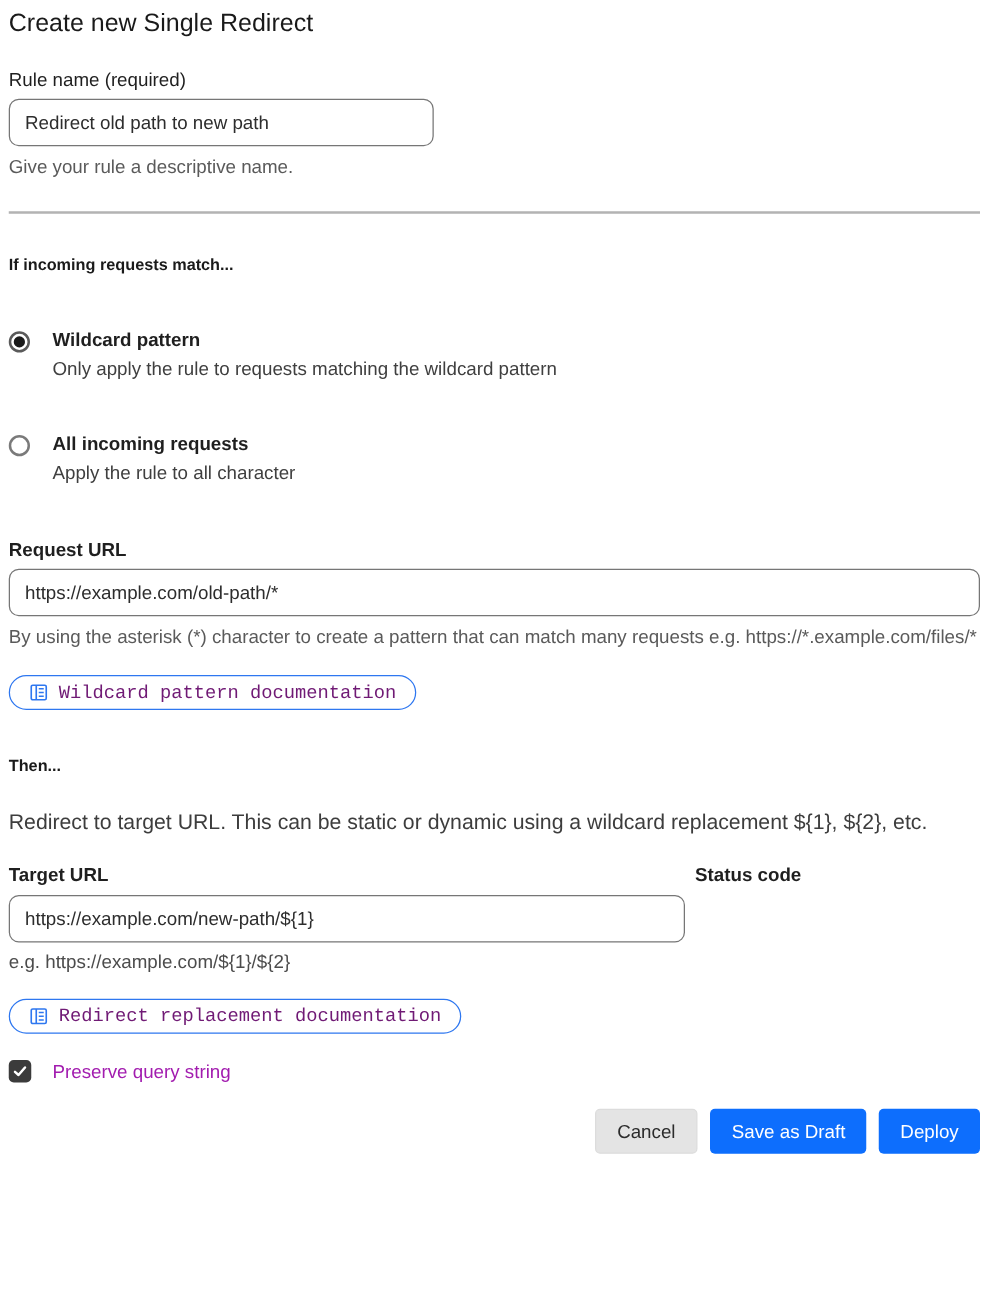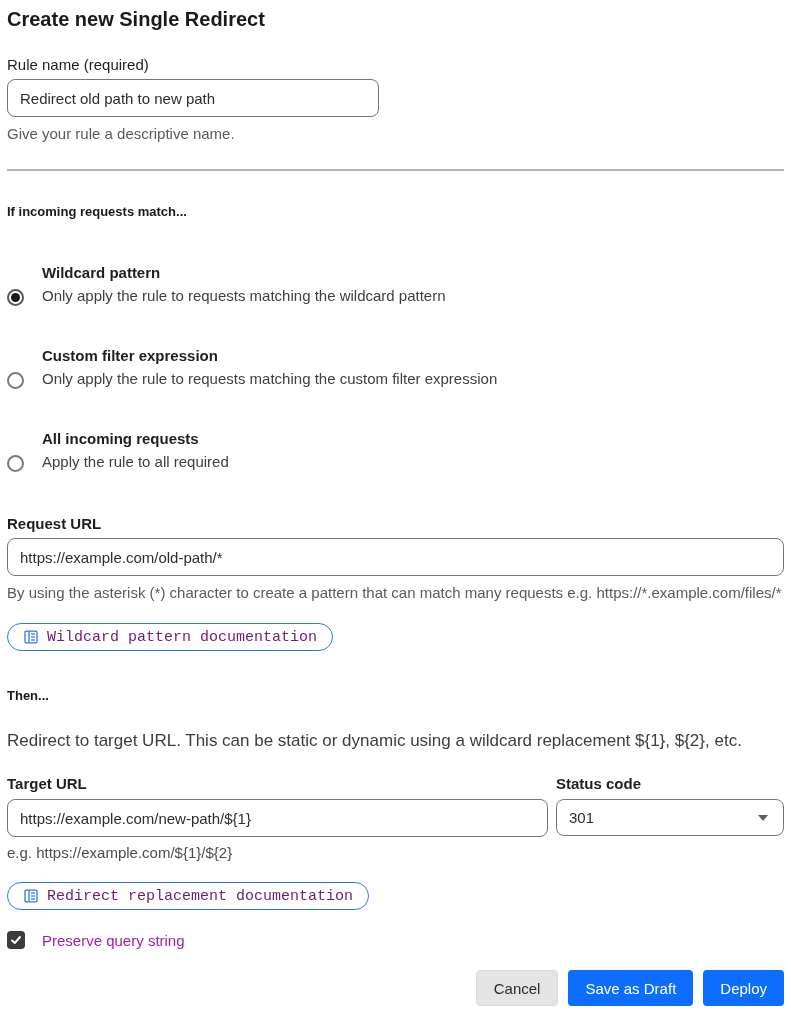--- a/index.html
+++ b/index.html
@@ -6,21 +6,21 @@
   html, body { background: #ffffff; }
   body {
     width: 791px;
     font-family: "Liberation Sans", "DejaVu Sans", sans-serif;
     color: #1f1f1f;
     padding: 6px 7px 7px 7px;
   }
 
   .page-title {
     font-size: 20px;
-    font-weight: 700;
+    font-weight: 400;
     line-height: 26px;
     color: #1a1a1a;
   }
 
   .field-label {
     margin-top: 24px;
     font-size: 15px;
     line-height: 18px;
     color: #1f1f1f;
   }
@@ -32,21 +32,21 @@
     border: 1px solid #767676;
     border-radius: 8px;
     padding: 0 12px;
     font-family: "Liberation Sans", "DejaVu Sans", sans-serif;
     font-size: 15px;
     color: #2d2d2d;
     background: #fff;
     outline: none;
     width: 100%;
   }
-  .text-input.narrow { width: 372px; }
+  .text-input.narrow { width: 340px; }
 
   .help-text {
     margin-top: 6px;
     font-size: 15px;
     line-height: 21px;
     color: #5a5a5a;
   }
 
   hr.divider {
     margin-top: 25px;
@@ -59,21 +59,21 @@
     margin-top: 30px;
     font-size: 13px;
     font-weight: 700;
     line-height: 22px;
     color: #1a1a1a;
   }
 
   .radio-group { margin-top: 40px; }
   .radio-option {
     display: flex;
-    align-items: flex-end;
+    align-items: flex-start;
     margin-bottom: 40px;
     cursor: pointer;
   }
   .radio-circle {
     flex: 0 0 auto;
     width: 17px;
     height: 17px;
     border-radius: 50%;
     border: 2px solid #5a5a5a;
     margin-top: 2px;
@@ -226,29 +226,22 @@
   <div class="radio-option">
     <span class="radio-circle checked"></span>
     <span class="radio-texts">
       <span class="radio-label" style="display:block">Wildcard pattern</span>
       <span class="radio-desc" style="display:block">Only apply the rule to requests matching the wildcard pattern</span>
     </span>
   </div>
   <div class="radio-option">
     <span class="radio-circle unchecked"></span>
     <span class="radio-texts">
-      <span class="radio-label" style="display:block">Custom filter expression</span>
-      <span class="radio-desc" style="display:block">Only apply the rule to requests matching the custom filter expression</span>
-    </span>
-  </div>
-  <div class="radio-option">
-    <span class="radio-circle unchecked"></span>
-    <span class="radio-texts">
       <span class="radio-label" style="display:block">All incoming requests</span>
-      <span class="radio-desc" style="display:block">Apply the rule to all required</span>
+      <span class="radio-desc" style="display:block">Apply the rule to all character</span>
     </span>
   </div>
 </div>
 
 <div class="bold-label request-url-label">Request URL</div>
 <input class="text-input" type="text" value="https://example.com/old-path/*" style="">
 <div class="help-text">By using the asterisk (*) character to create a pattern that can match many requests e.g. https://*.example.com/files/*</div>
 
 <button class="doc-button">
   <span style="display:flex">
@@ -264,24 +257,20 @@
 </button>
 
 <h2 class="section-heading" style="margin-top:34px">Then...</h2>
 
 <p class="then-paragraph">Redirect to target URL. This can be static or dynamic using a wildcard replacement ${1}, ${2}, etc.</p>
 
 <div class="target-grid">
   <div class="cell-label">Target URL</div>
   <div class="cell-label">Status code</div>
   <input class="text-input cell-input" type="text" value="https://example.com/new-path/${1}" style="">
-  <div class="select-box">
-    <span>301</span>
-    <span class="caret-down"></span>
-  </div>
 </div>
 <div class="eg-help">e.g. https://example.com/${1}/${2}</div>
 
 <button class="doc-button">
   <span style="display:flex">
     <svg width="16" height="16" viewBox="0 0 16 16" fill="none" stroke="#2e77f0" stroke-width="1.3">
       <rect x="2" y="2.2" width="12" height="11.6" rx="1.2"></rect>
       <line x1="6" y1="2.2" x2="6" y2="13.8"></line>
       <line x1="8" y1="5" x2="12" y2="5"></line>
       <line x1="8" y1="8" x2="12" y2="8"></line>

